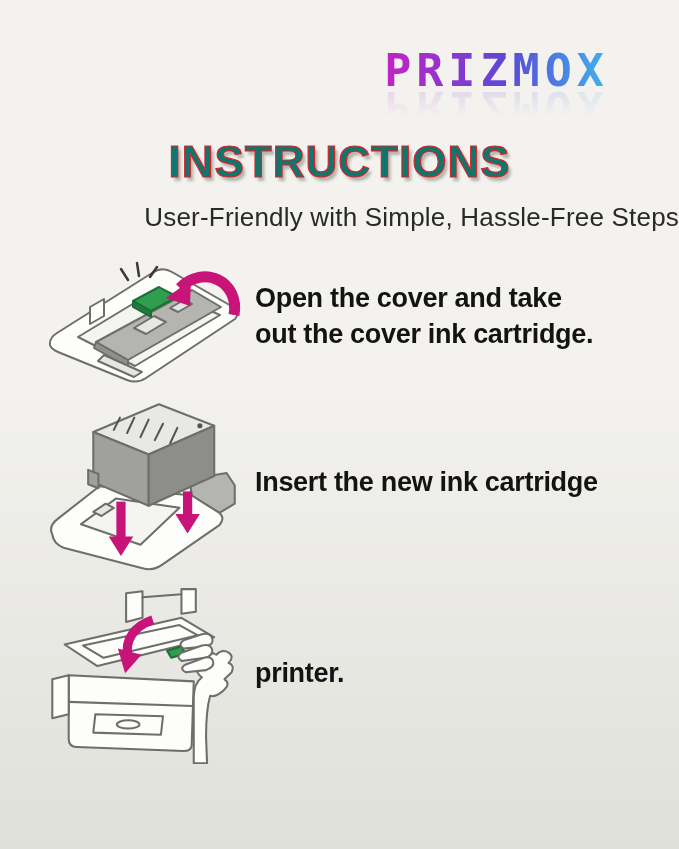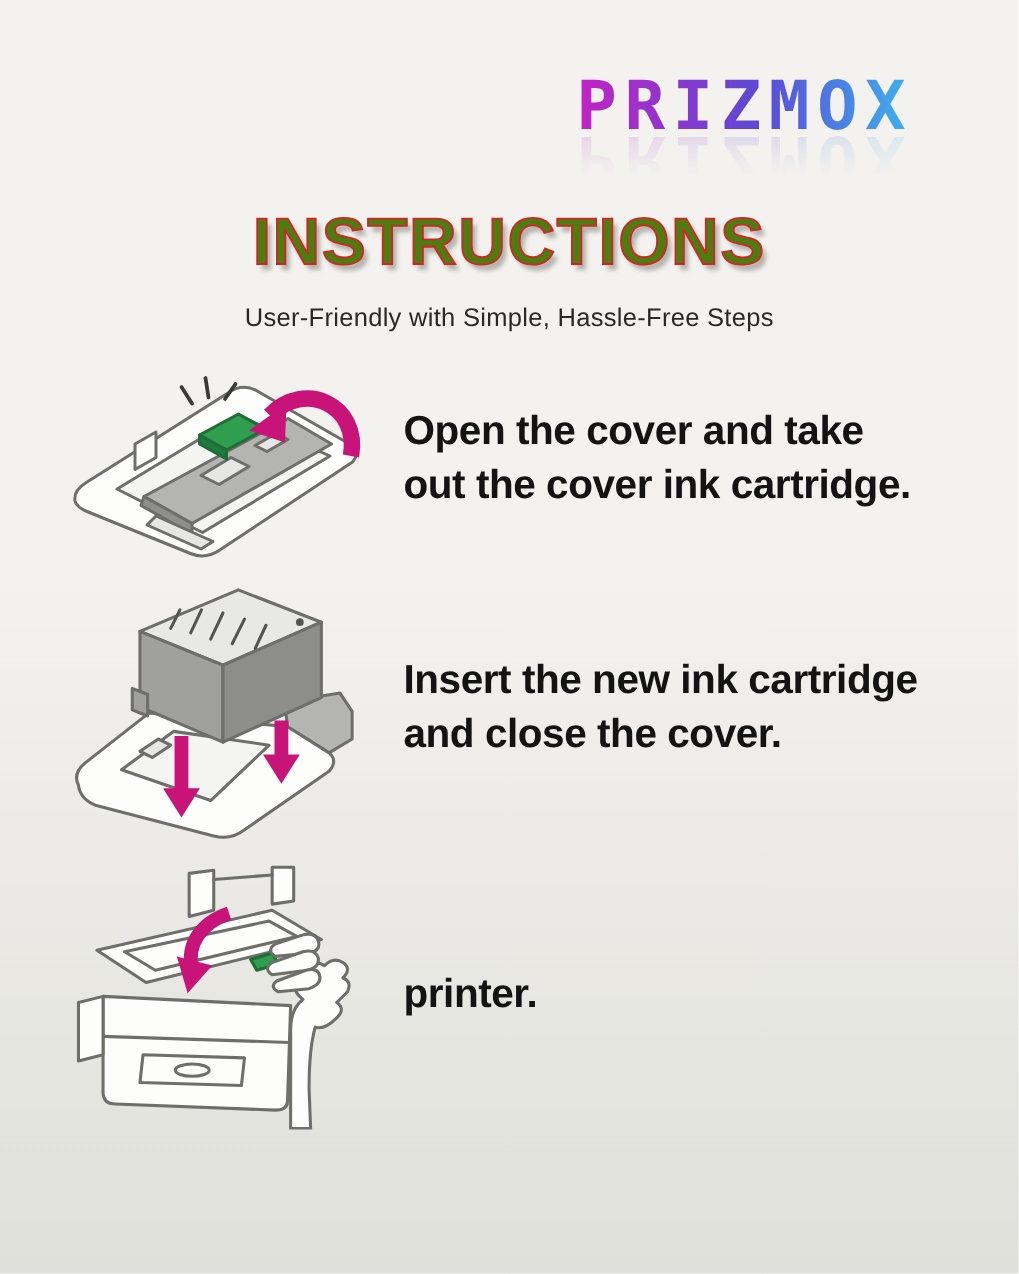--- a/index.html
+++ b/index.html
@@ -49,32 +49,32 @@
     text-align:center;
     font-size:44px;
     font-weight:bold;
     letter-spacing:1px;
     color:#d6232a;
     -webkit-text-stroke:1.2px #d6232a;
     text-shadow:-1px -1px 0 rgba(255,255,255,.85), 3px 4px 3px #b4b3ad;
   }
   .subtitle{
     margin-top:15px;
-    text-align:center;
-    font-size:17px;
+    text-align:right;
+    font-size:26px;
     color:#292927;
     letter-spacing:.2px;
   }
 
   
   .steps{margin-top:18px;}
   .step{
     display:flex;
     align-items:center;
-    gap:24px;
+    gap:10px;
     padding-left:40px;
     padding-right:18px;
     margin-bottom:10px;
   }
   .step-figure{flex:0 0 205px;}
   .step-figure svg{display:block;width:100%;height:auto;}
   .step-text{
     flex:1;
     font-size:27px;
     font-weight:bold;
@@ -107,21 +107,21 @@
 </head>
 <body style="background: linear-gradient(rgb(243, 242, 238) 0%, rgb(243, 242, 238) 45%, rgb(224, 224, 219) 100%);">
 
 <div class="page">
 
   <div class="logo-wrap">
     <span class="logo" style="background-image: linear-gradient(90deg, rgb(195, 35, 196) 0%, rgb(91, 73, 214) 55%, rgb(61, 180, 239) 100%);">PRIZMOX</span>
     <span class="logo logo-reflection" aria-hidden="true" style="background-image: linear-gradient(90deg, rgb(195, 35, 196) 0%, rgb(91, 73, 214) 55%, rgb(61, 180, 239) 100%);">PRIZMOX</span>
   </div>
 
-  <h1 class="title" style="color: #4d7c0f; -webkit-text-stroke: 1.2px rgb(214, 35, 42);">INSTRUCTIONS</h1>
+  <h1 class="title" style="color: #0f766e; -webkit-text-stroke: 1.2px rgb(214, 35, 42);">INSTRUCTIONS</h1>
   <p class="subtitle">User-Friendly with Simple, Hassle-Free Steps</p>
 
   <div class="steps">
 
     <div class="step">
       <div class="step-figure">
         <svg viewBox="0 0 205 132" xmlns="http://www.w3.org/2000/svg">
           <g class="ln">
             <path class="fw" d="M10,94 Q9,87 17,82 L112,22 Q122,15 132,21 L193,56 Q201,61 195,68 L106,127 Q97,133 87,129 L18,101 Q11,98 10,94 Z"></path>
             <path class="fw2" d="M38,86 L119,37 L180,64 L95,115 Z"></path>
@@ -179,21 +179,20 @@
             <polygon class="arrow-fill" points="67,140 91,140 79,159"></polygon>
           </g>
           <g>
             <line class="arrow-stroke" style="stroke-width:9" x1="144" y1="96" x2="144" y2="120"></line>
             <polygon class="arrow-fill" points="132,118 156,118 144,137"></polygon>
           </g>
         </svg>
       </div>
       <div class="step-text">
         <div>Insert the new ink cartridge</div>
-        <div>and close the cover.</div>
       </div>
     </div>
 
     <div class="step">
       <div class="step-figure">
         <svg viewBox="0 0 200 176" xmlns="http://www.w3.org/2000/svg">
           <g class="ln">
             <path class="fw" d="M84,38 L84,10 L100,8 L100,34 Z"></path>
             <path class="fw" d="M138,30 L138,6 L152,6 L152,28 Z"></path>
             <line x1="100" y1="14" x2="138" y2="11"></line>

